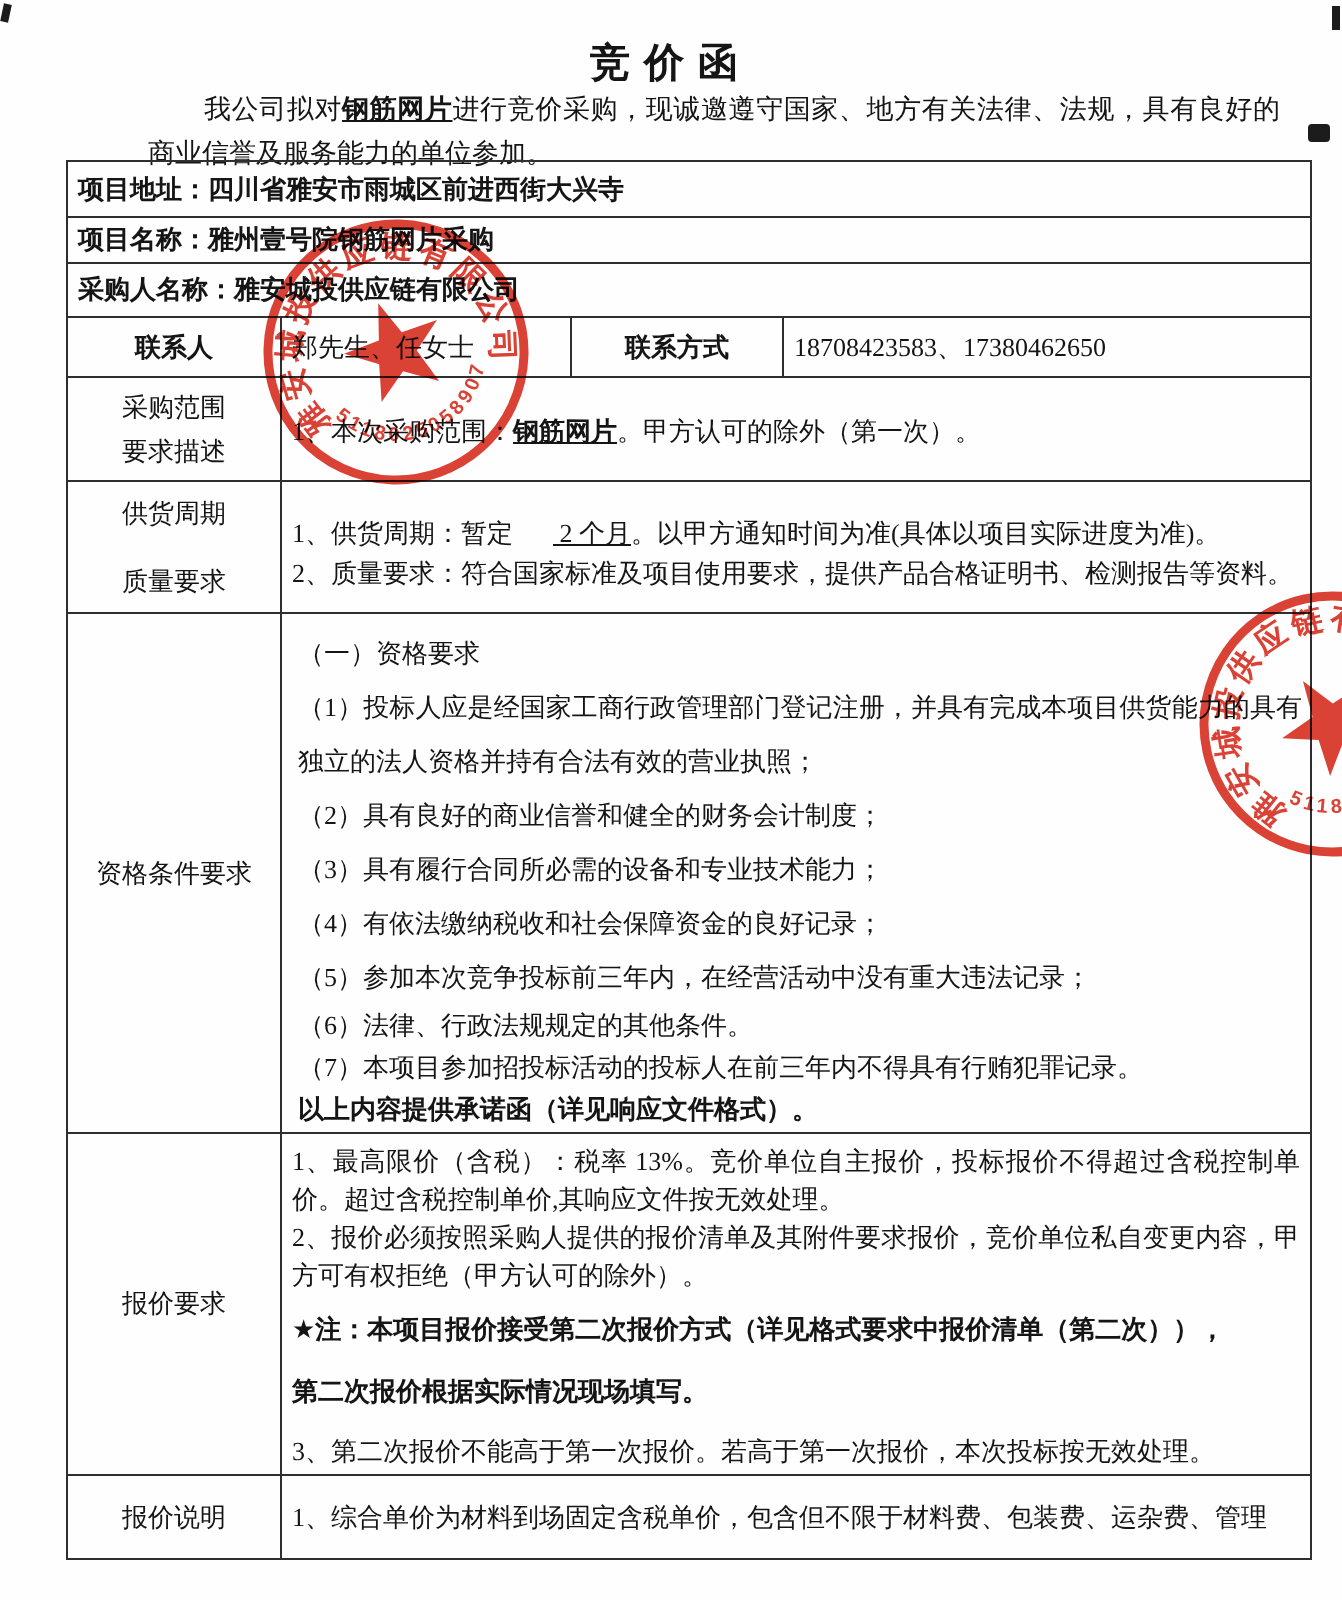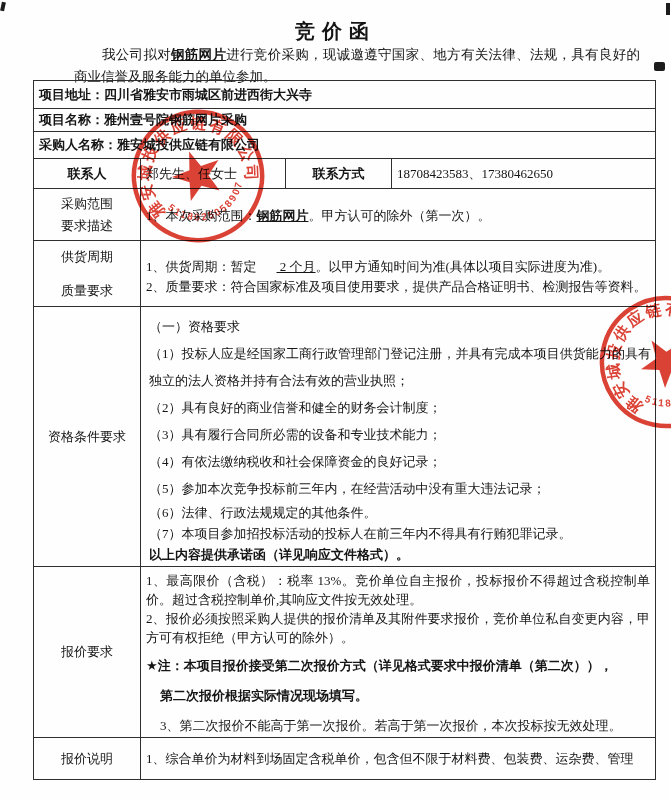--- a/index.html
+++ b/index.html
@@ -29,21 +29,21 @@
   }
   td.lbl{text-align:center;padding:0 2px;}
   td.lbl2{text-align:center;padding:0 2px;}
   .lbl2 .two{display:flex;flex-direction:column;align-items:center;justify-content:center;height:100%;}
   .b{font-weight:bold;}
   td.vtop{vertical-align:top;}
   .qual p{margin:0;line-height:27px;text-align:justify;}
   .qual p.tight{line-height:21px;}
   .quote p{margin:0;line-height:19px;text-align:justify;}
   .quote p.sp{margin-top:9px;}
-  .quote p.sp2{margin-top:11px;margin-left:14px;}
+  .quote p.sp2{margin-top:11px;}
   .star{font-family:"DejaVu Sans",sans-serif;}
   
   .stamp{position:absolute;mix-blend-mode:multiply;opacity:.88;pointer-events:none;}
   .stamp text{font-family:"Liberation Sans","DejaVu Sans",sans-serif;font-weight:bold;}
   
   .artifact{position:absolute;background:#1c1c1c;}
   .a1{left:1px;top:2px;width:4px;height:9px;transform:rotate(12deg);}
   .a2{left:654px;top:62px;width:11px;height:9px;border-radius:2px;}
   .a3{left:666px;top:3px;width:4px;height:12px;}
 </style>

